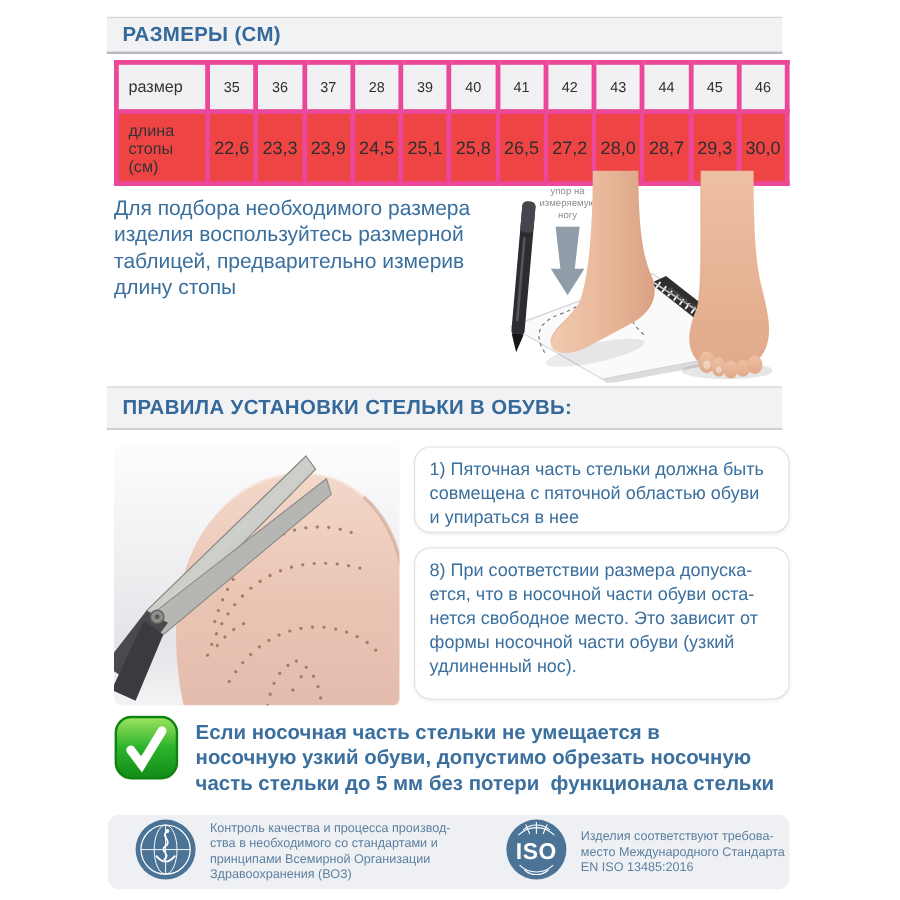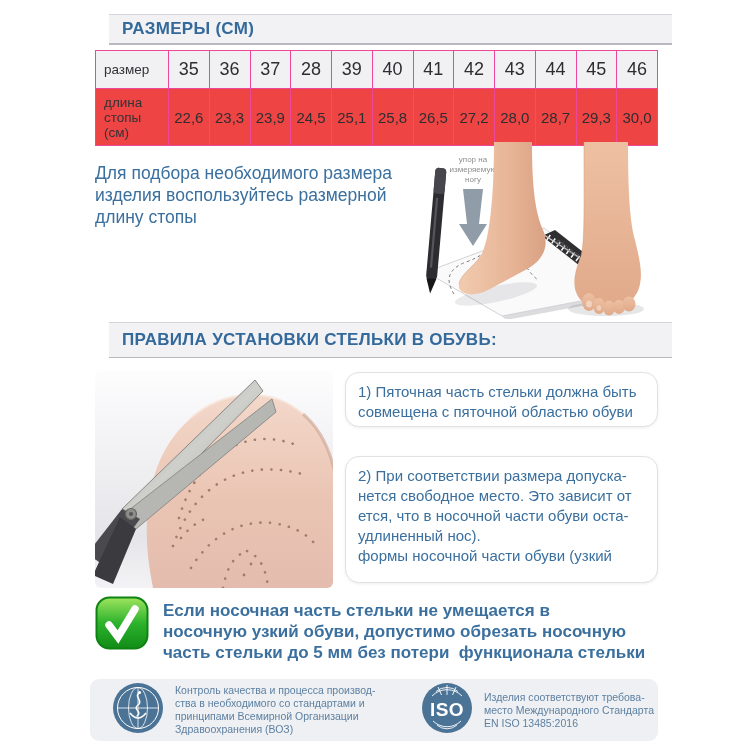--- a/index.html
+++ b/index.html
@@ -2,39 +2,39 @@
 <html><head>
 <meta charset="utf-8">
 <style>
   html,body{margin:0;padding:0;}
   body{
     width:750px;height:750px;background:#ffffff;position:relative;overflow:hidden;
     font-family:"Liberation Sans", sans-serif;
     -webkit-font-smoothing:antialiased;
   }
   .band{
-    position:absolute;left:109px;width:563px;box-sizing:border-box;
+    position:absolute;left:89px;width:563px;box-sizing:border-box;
     background:#f2f2f4;border-top:1px solid #d6d6da;border-bottom:2px solid #b9b9bf;
     display:flex;align-items:center;padding-left:13px;
     color:#34699b;font-size:17px;font-weight:700;letter-spacing:.3px;
   }
   #band-sizes{top:14px;height:31px;}
   #band-rules{top:322px;height:36px;border-bottom-width:1px;}
 
   
   .size-table{
     position:absolute;left:95px;top:50px;width:563px;
     border-collapse:collapse;table-layout:fixed;
   }
   .size-table td{
-    border:1px solid #ec4899;text-align:center;color:#2e2e30;
+    border:4px solid #ec4899;text-align:center;color:#2e2e30;
     padding:0;vertical-align:middle;
   }
   .size-table .lbl{width:64px;text-align:left;padding-left:8px;font-size:13.5px;color:#333336;}
-  .row-sizes td{background:#f1f1f4;height:37px;font-size:18px;}
+  .row-sizes td{background:#f1f1f4;height:37px;font-size:12px;}
   .row-lengths td{background:#ef4444;height:56px;font-size:15px;}
   .row-lengths .lbl div{line-height:15px;}
 
   .note-paragraph{
     position:absolute;left:95px;top:162px;width:330px;
     color:#3a6f9e;font-size:17.5px;line-height:22px;
   }
   .note-paragraph div{white-space:nowrap;}
 
   .measure-illustration{position:absolute;left:396px;top:142px;width:264px;height:177px;}
@@ -46,21 +46,21 @@
   }
 
   .instruction-box{
     position:absolute;left:345px;width:313px;box-sizing:border-box;
     background:#ffffff;border:1px solid #e2e2e6;border-radius:14px;
     box-shadow:0 1px 3px rgba(0,0,0,.07);
     padding:9px 8px 9px 12px;
     color:#3a6f9e;font-size:15px;line-height:20px;
   }
   .instruction-box div{white-space:nowrap;}
-  #instruction-1{top:372px;height:55px;}
+  #instruction-1{top:372px;height:72px;}
   #instruction-2{top:456px;height:127px;}
 
   .check-icon{position:absolute;left:95px;top:596px;width:54px;height:54px;}
   .check-note{
     position:absolute;left:163px;top:600px;width:495px;
     color:#3a6f9e;font-size:17px;line-height:21px;
   }
   .check-note div{white-space:pre;font-weight:bold;}
 
   .footer{
@@ -116,20 +116,21 @@
         <td>28,7</td>
         <td>29,3</td>
         <td>30,0</td>
       </tr>
 </tbody>
   </table>
 
 <div class="note-paragraph">
     <div>Для подбора необходимого размера</div>
     <div>изделия воспользуйтесь размерной</div>
+    <div>таблицей, предварительно измерив</div>
     <div>длину стопы</div>
   </div>
 
 <div class="measure-illustration">
   <svg width="264" height="177" viewBox="0 0 264 177">
     <defs>
       <linearGradient id="skin" x1="0" y1="0" x2="1" y2="0">
         <stop offset="0" stop-color="#f2cbaf"></stop>
           <stop offset=".6" stop-color="#e7b496"></stop>
           <stop offset="1" stop-color="#d9a183"></stop>
@@ -233,27 +234,28 @@
       <polygon points="25,147 41,159 18,214 -2,205" fill="#3b3b3f"></polygon>
       <circle cx="36" cy="144" r="5.5" fill="#8e8e8a" stroke="#666662" stroke-width="1.2"></circle>
       <circle cx="36" cy="144" r="2" fill="#55555a"></circle>
     </g>
   </svg>
 </div>
 
 <div class="instruction-box" id="instruction-1">
     <div>1) Пяточная часть стельки должна быть</div>
     <div>совмещена с пяточной областью обуви</div>
+    <div>и упираться в нее</div>
   </div>
 <div class="instruction-box" id="instruction-2">
-    <div>2) При соответствии размера допуска-</div>
+    <div>8) При соответствии размера допуска-</div>
+    <div>ется, что в носочной части обуви оста-</div>
     <div>нется свободное место. Это зависит от</div>
-    <div>ется, что в носочной части обуви оста-</div>
+    <div>формы носочной части обуви (узкий</div>
     <div>удлиненный нос).</div>
-    <div>формы носочной части обуви (узкий</div>
   </div>
 
 <div class="check-icon">
   <svg width="54" height="54" viewBox="0 0 54 54">
     <defs>
       <linearGradient id="gg" x1="0" y1="0" x2="0" y2="1">
         <stop offset="0" stop-color="#9fe45f"></stop>
           <stop offset=".5" stop-color="#2cb32c"></stop>
           <stop offset="1" stop-color="#128c17"></stop>
       </linearGradient>

